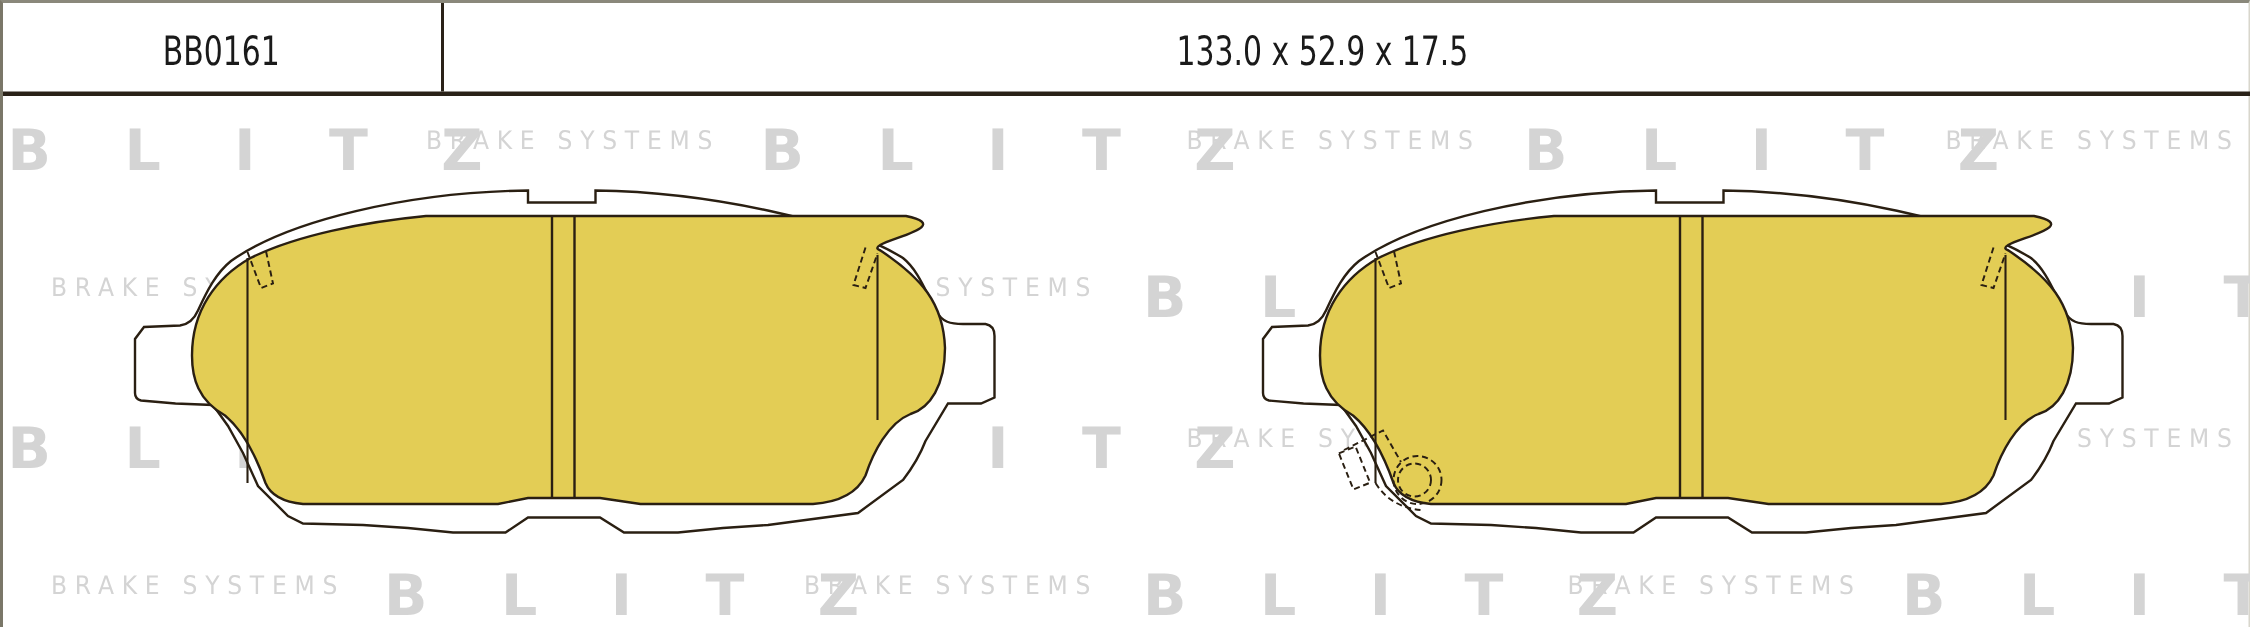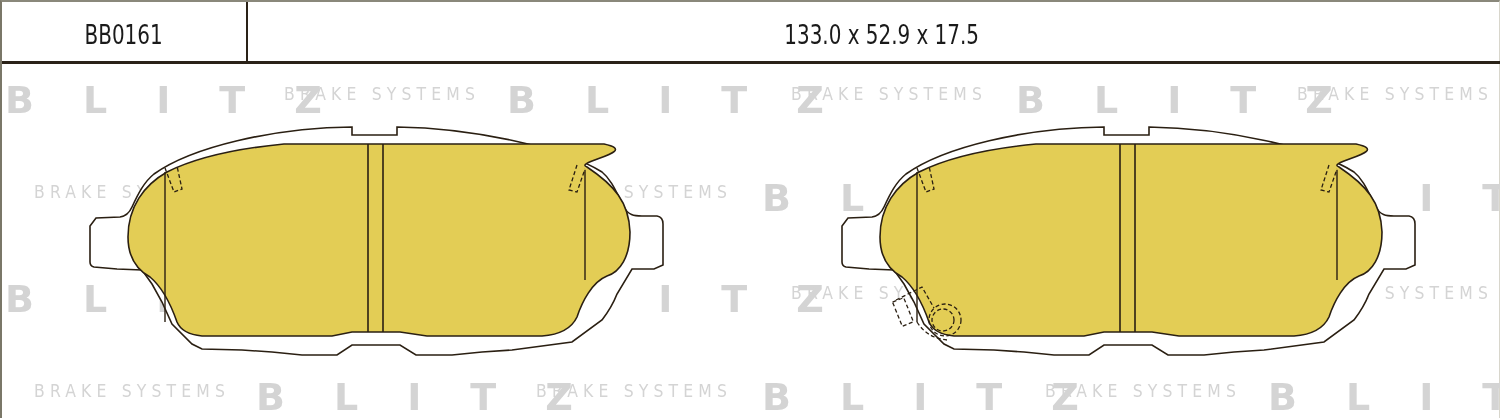--- a/index.html
+++ b/index.html
@@ -1,19 +1,19 @@
 <!DOCTYPE html>
 <html><head>
   <meta charset="utf-8">
   <style>
     html, body { margin: 0; padding: 0; background: #ffffff; }
     body { width: 1500px; height: 418px; position: relative; overflow: hidden; font-family: "Liberation Sans", sans-serif; }
     .frame { position: absolute; left: 0; top: 0; width: 1500px; height: 418px; box-sizing: border-box; border-left: 2px solid #7a7768; border-top: 2px solid #8a887b; border-right: 1px solid #d8d6cc; }
     .header { position: absolute; left: 0; top: 0; width: 1500px; height: 62px; border-bottom: 3px solid #2a2218; box-sizing: border-box; }
-    .code-cell { position: absolute; left: 0; top: 0; width: 246px; height: 59px; border-right: 2px solid #2a2218; display: flex; align-items: center; justify-content: center; box-sizing: border-box; }
+    .code-cell { position: absolute; left: 0; top: 0; width: 294px; height: 59px; border-right: 2px solid #2a2218; display: flex; align-items: center; justify-content: center; box-sizing: border-box; }
     .dims-cell { position: absolute; left: 259px; top: 0; right: 0; height: 59px; display: flex; align-items: center; justify-content: center; }
     .htext { font-family: "DejaVu Sans Condensed", "DejaVu Sans", sans-serif; font-size: 27px; color: #1a1a1a; letter-spacing: 0px; transform: scaleX(0.82); display: inline-block; padding-top: 6px; }
     .wm { position: absolute; white-space: nowrap; color: #d4d4d4; }
     .wm-blitz { font-family: "DejaVu Sans", sans-serif; font-weight: bold; font-size: 38px; letter-spacing: 49px; }
     .wm-brake { font-family: "DejaVu Sans", sans-serif; font-size: 17px; letter-spacing: 5.6px; transform: scaleX(0.92); transform-origin: left center; }
     svg.pads { position: absolute; left: 0; top: 0; }
   </style>
 </head>
 <body>
 

